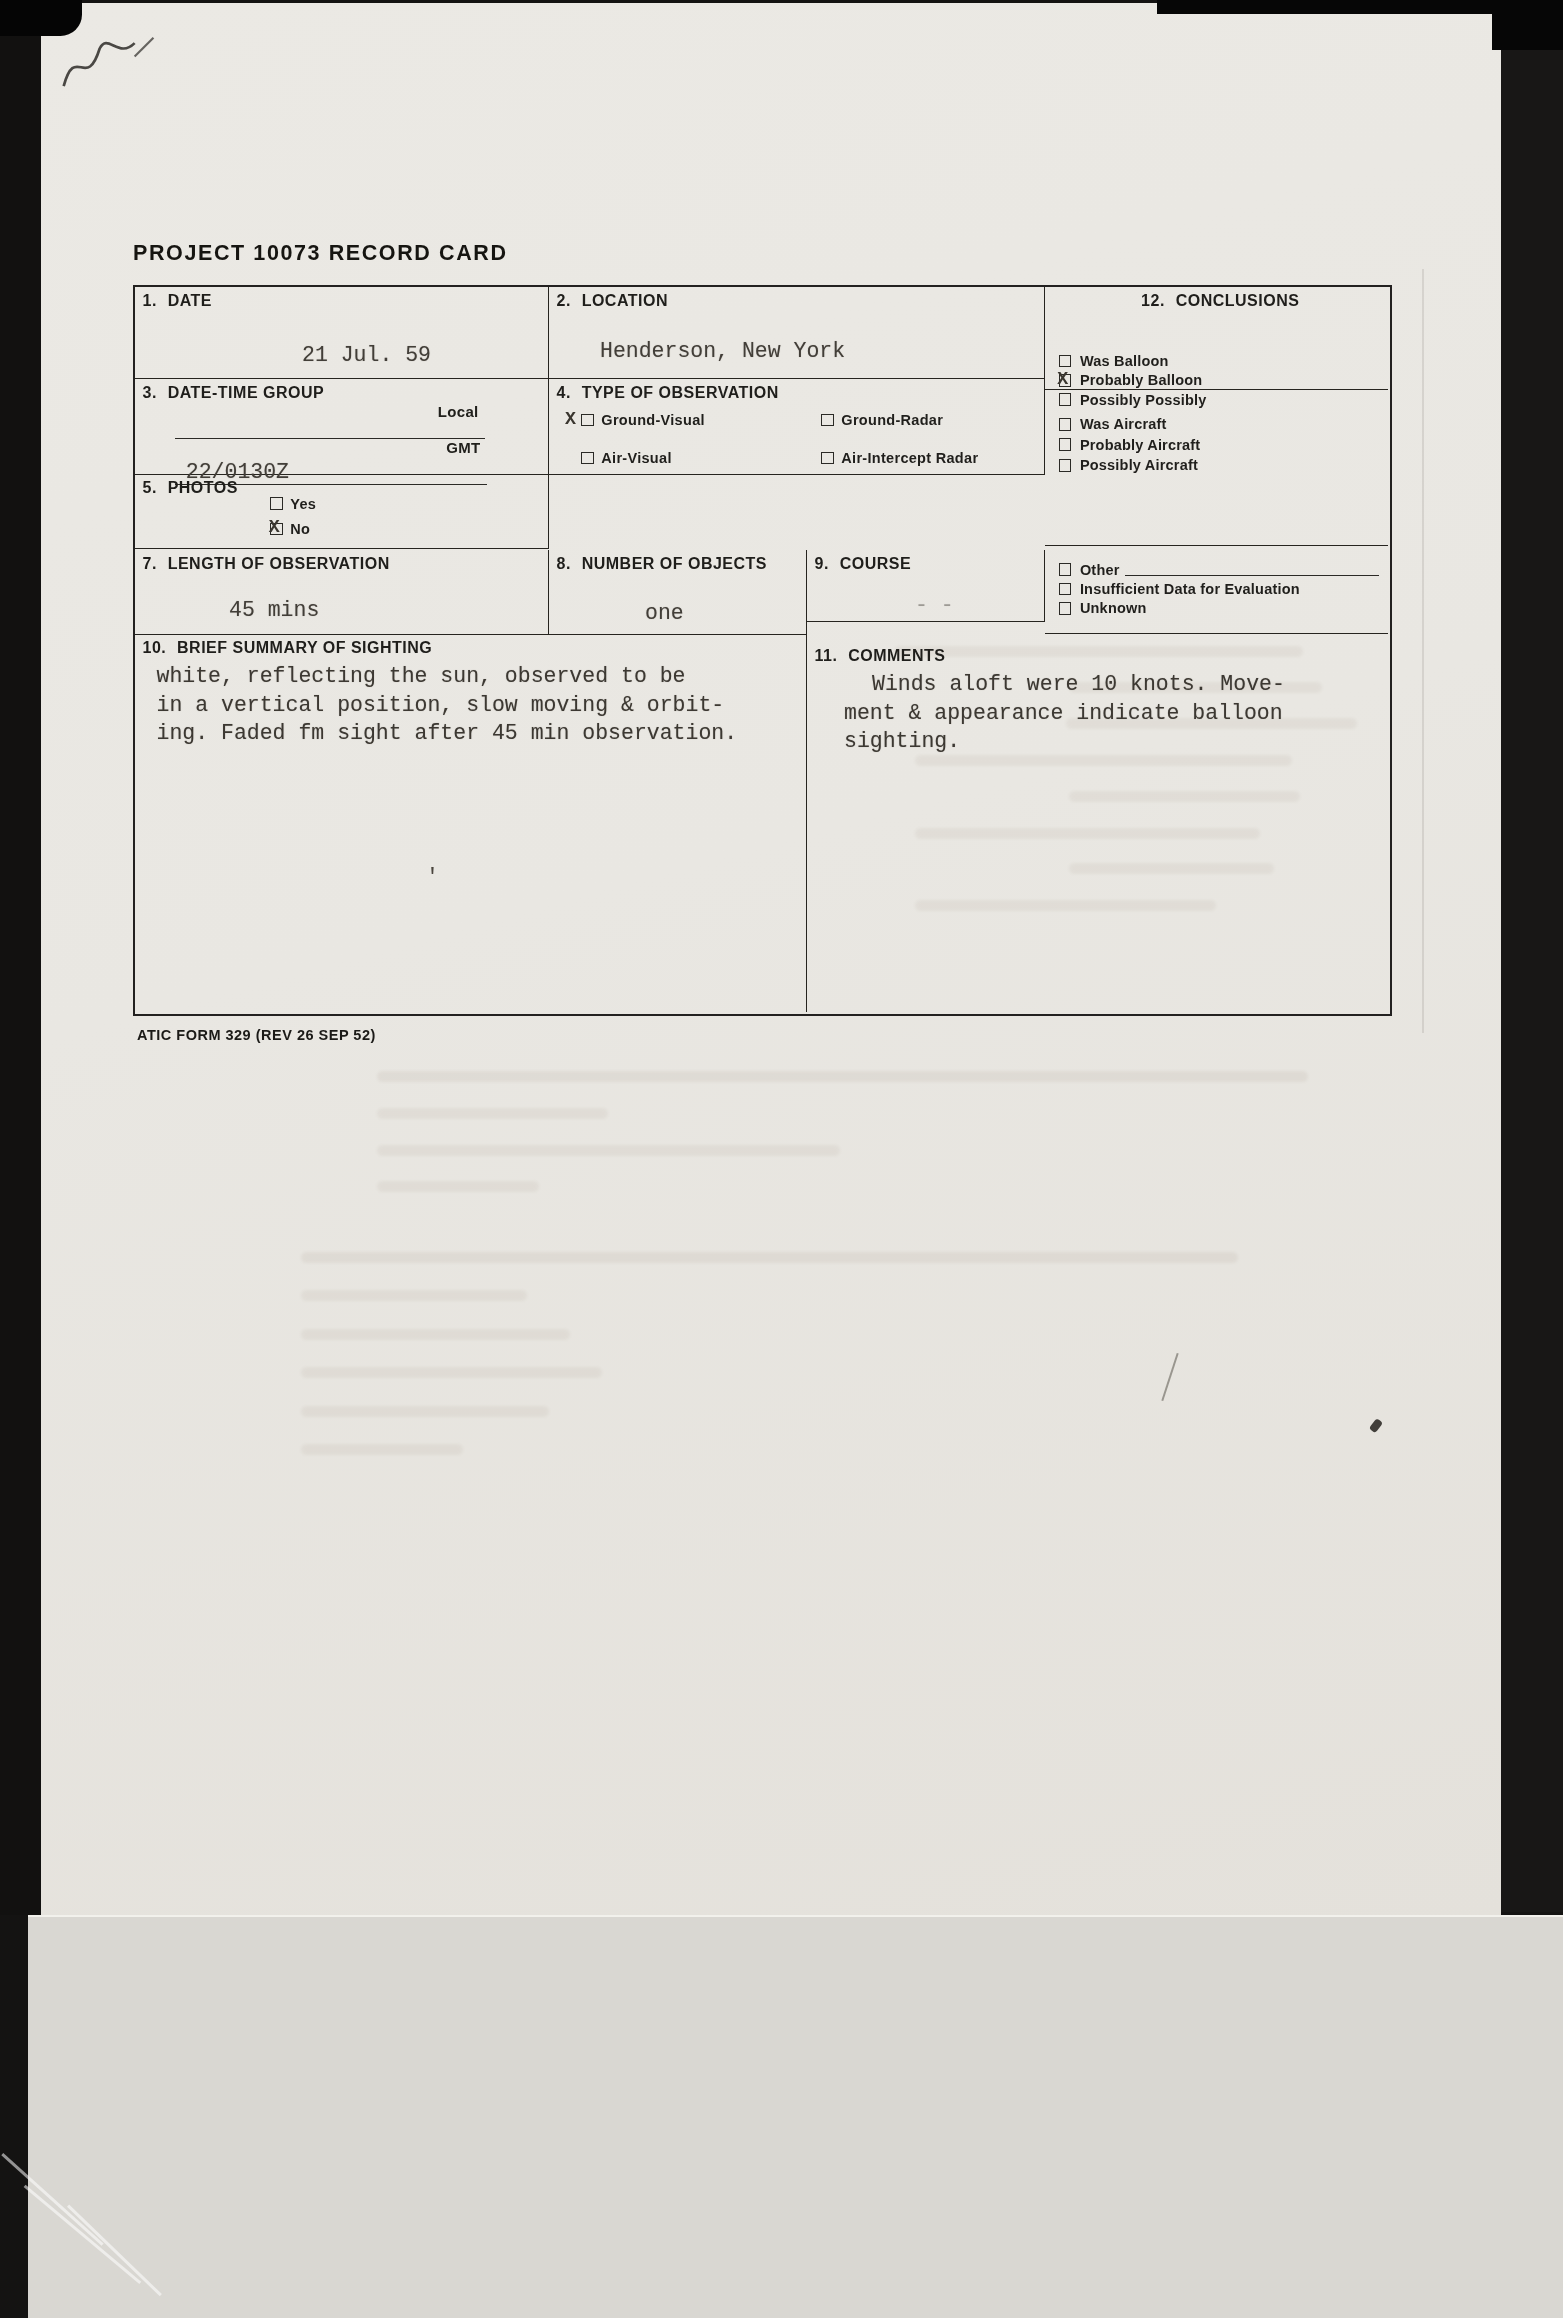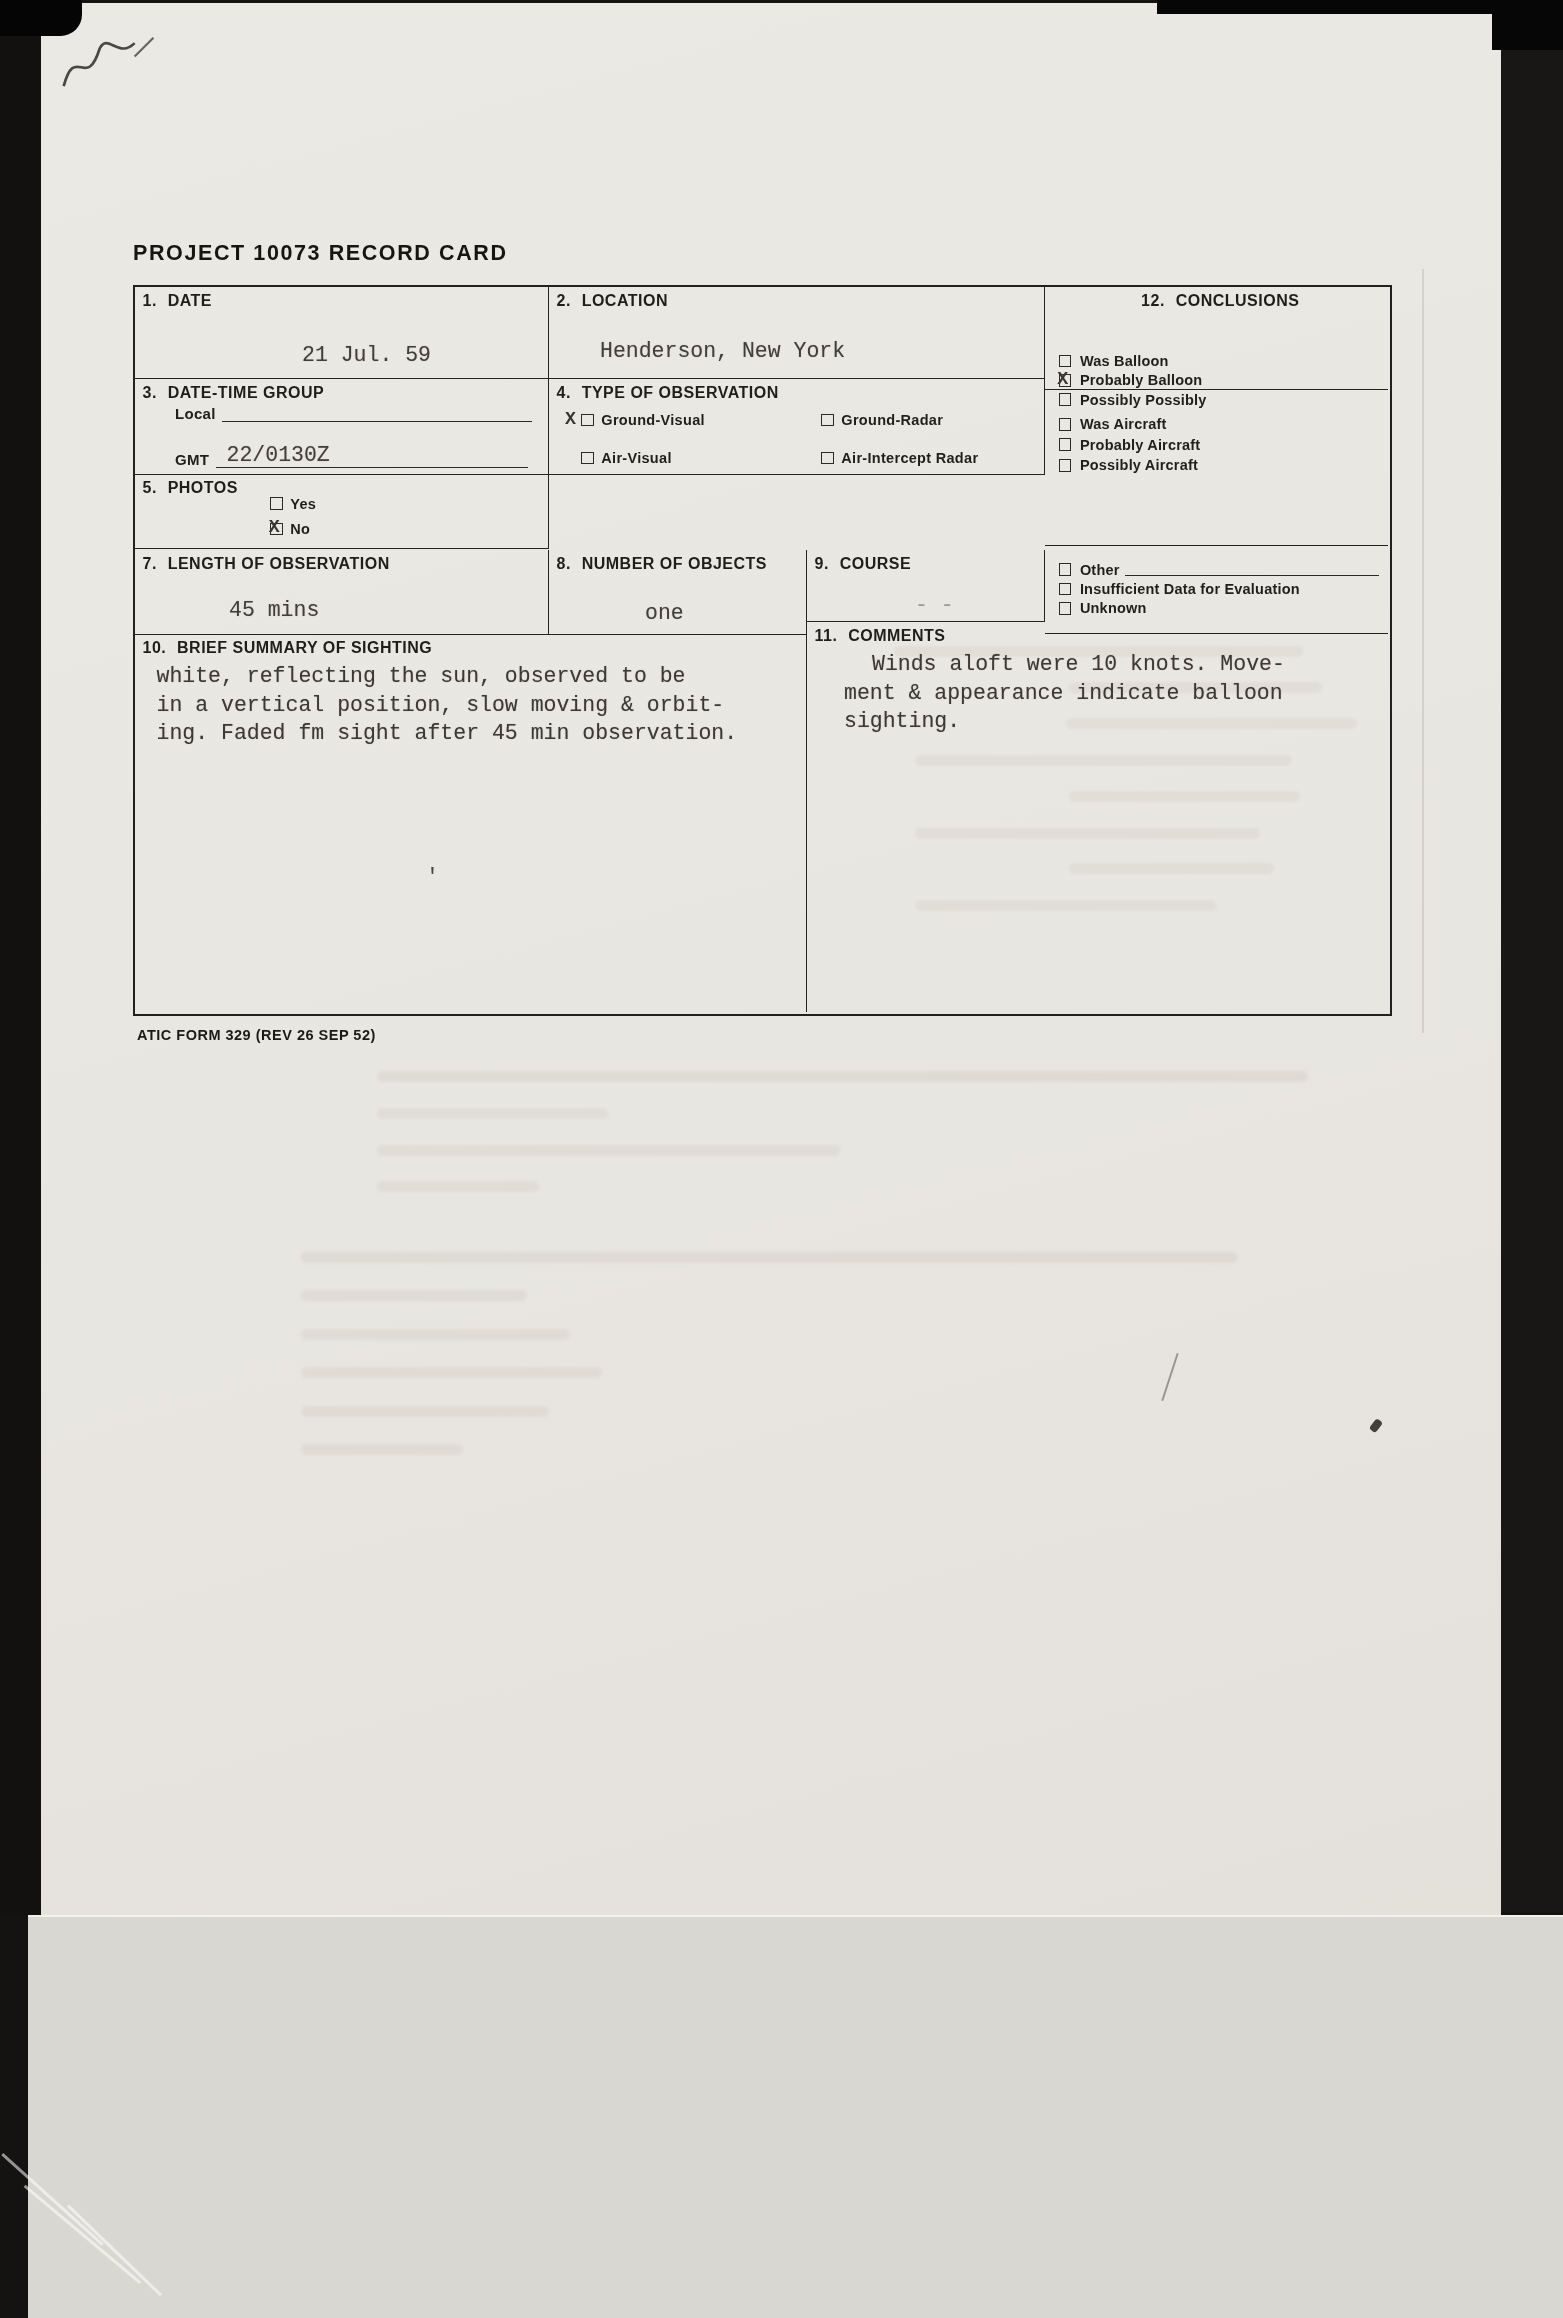--- a/index.html
+++ b/index.html
@@ -31,32 +31,32 @@
   #c2{left:414px;top:0;width:496px;height:92px;}
   #c12{left:910px;top:0;width:343px;height:347px;}
   #c3{left:0;top:92px;width:414px;height:96px;}
   #c4{left:414px;top:92px;width:496px;height:96px;}
   #c5{left:0;top:187px;width:414px;height:75px;}
   #c6{left:414px;top:187px;width:496px;height:75px;}
   #c7{left:0;top:263px;width:414px;height:85px;}
   #c8{left:414px;top:263px;width:258px;height:85px;}
   #c9{left:672px;top:263px;width:238px;height:72px;}
   #c10{left:0;top:347px;width:672px;height:378px;}
-  #c11{left:672px;top:335px;width:581px;height:378px;}
+  #c11{left:672px;top:355px;width:581px;height:378px;}
 
   .cell-head{padding:5.4px 0 0 7.5px;white-space:nowrap;}
   .fnum,.flabel{font-weight:700;font-size:16px;letter-spacing:0.5px;color:#1f1e1b;}
   .flabel{margin-left:10.8px;}
 
   .typed{font-family:"Liberation Mono","DejaVu Sans Mono",monospace;font-size:21.5px;
          color:#423e38;white-space:pre;text-shadow:0 0 1.1px rgba(70,64,56,.3);}
   .val{position:absolute;}
   .faint{opacity:.45;}
 
-  .dtg-row{position:absolute;display:flex;align-items:flex-end;}
+  .dtg-row{position:absolute;display:flex;align-items:flex-end;flex-direction:column;}
   .sublab{font-weight:700;font-size:15px;color:#21201c;margin-right:6.5px;letter-spacing:0.3px;}
   .uline{display:inline-block;border-bottom:1.6px solid #2b2a26;}
 
   .cbrow{position:absolute;display:flex;align-items:center;}
   .cb{position:relative;display:inline-block;width:10.8px;height:10.8px;border:1.6px solid #2b2a26;flex:none;}
   .cb .mark{position:absolute;left:-2.2px;top:-6.5px;font-family:"Liberation Mono",monospace;
             font-weight:700;font-size:18.3px;color:#3a362f;}
   .cb .mark.left{left:-17px;top:-5.4px;}
   .cbrow .lab{font-weight:700;font-size:14.5px;color:#201f1c;margin-left:7.5px;letter-spacing:0.3px;white-space:nowrap;}
 

